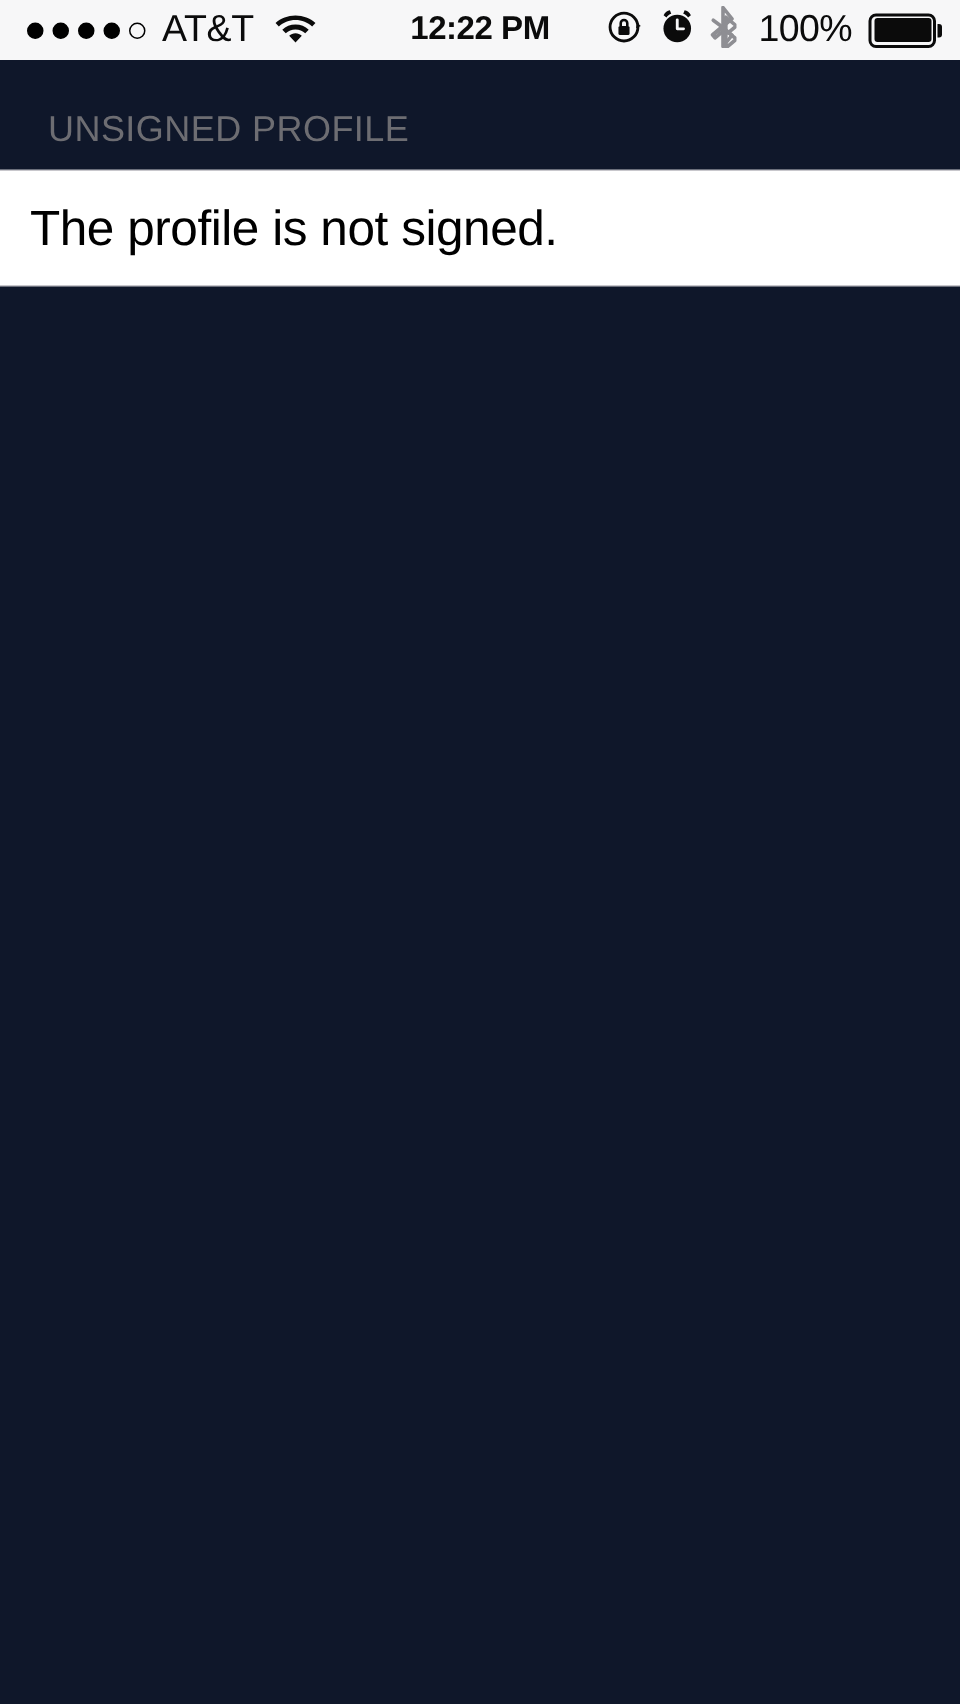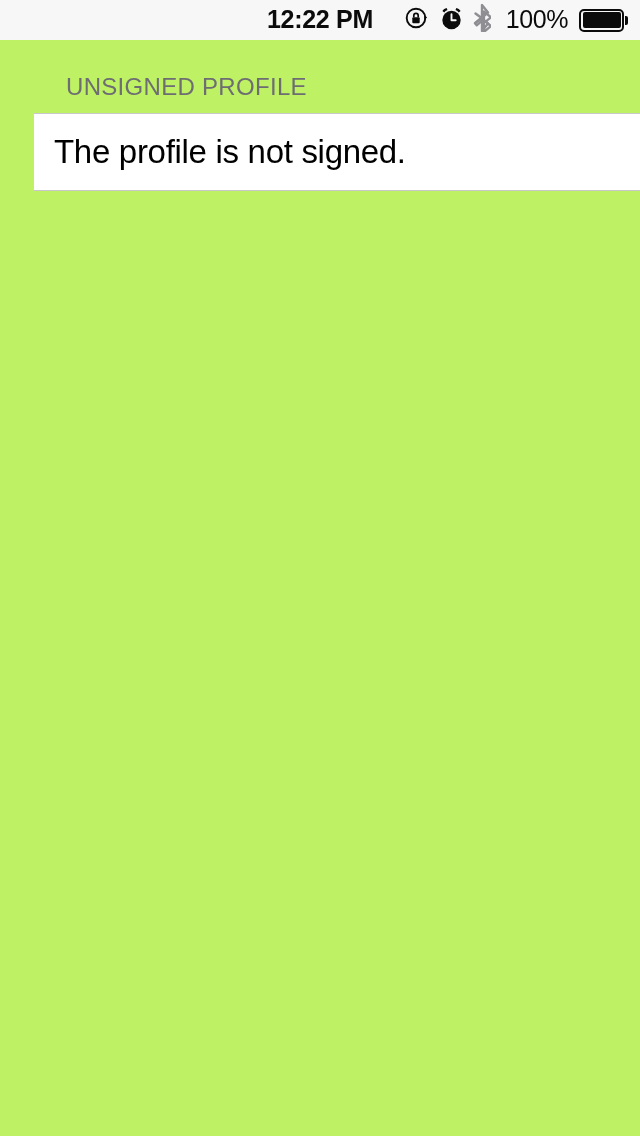--- a/index.html
+++ b/index.html
@@ -81,21 +81,21 @@
     left: 0;
     right: 0;
     top: 0;
     height: 40px;
     display: flex;
     align-items: center;
     justify-content: center;
     pointer-events: none;
   }
   .clock {
-    font-size: 25px;
+    font-size: 22px;
     font-weight: 700;
     letter-spacing: -0.3px;
     color: #0B0B0B;
     position: relative;
     top: -1px;
   }
 
   .status-right {
     position: absolute;
     right: 12px;
@@ -188,23 +188,22 @@
     color: #007AFF;
     font-weight: 700;
     letter-spacing: -0.4px;
     line-height: 1;
     cursor: pointer;
   }
 
   
   .content {
     flex: 1 1 auto;
-    background: #bef264;
+    background: #0f172a;
     overflow: hidden;
-    padding-left: 34px;
   }
 
   .section-header {
     height: 73px;
     display: flex;
     align-items: flex-end;
     padding: 0 0 12px 32px;
     font-size: 24px;
     color: #6D6D72;
     letter-spacing: 0.3px;
@@ -240,20 +239,37 @@
     background: #EFEFF4;
   }
 </style>
 </head>
 <body>
 
 <div class="phone">
 
   <div class="status-bar">
 
+    <div class="status-left">
+      <div class="signal-dots">
+        <span class="dot"></span>
+        <span class="dot"></span>
+        <span class="dot"></span>
+        <span class="dot"></span>
+        <span class="dot empty"></span>
+      </div>
+      <span class="carrier">AT&amp;T</span>
+      <span class="wifi-icon">
+        <svg width="30" height="23" viewBox="0 0 30 23">
+          <path d="M15 4.3c5.1 0 9.8 1.9 13.3 5l-2.2 2.3C23.2 8.9 19.3 7.3 15 7.3S6.8 8.9 3.9 11.6L1.7 9.3C5.2 6.2 9.9 4.3 15 4.3z" fill="#0B0B0B"></path>
+          <path d="M15 10.4c3.4 0 6.5 1.3 8.8 3.4l-2.3 2.4c-1.7-1.6-4-2.5-6.5-2.5s-4.8 1-6.5 2.5l-2.3-2.4c2.3-2.1 5.4-3.4 8.8-3.4z" fill="#0B0B0B"></path>
+          <path d="M15 16.2c1.6 0 3.1.6 4.2 1.7L15 22.3l-4.2-4.4c1.1-1.1 2.6-1.7 4.2-1.7z" fill="#0B0B0B"></path>
+        </svg>
+      </span>
+    </div>
 
     <div class="status-center">
       <span class="clock">12:22 PM</span>
     </div>
 
     <div class="status-right">
 
       <span>
         <svg width="26" height="26" viewBox="0 0 26 26">
           <circle cx="12" cy="13" r="9.3" fill="none" stroke="#0B0B0B" stroke-width="1.9"></circle>

